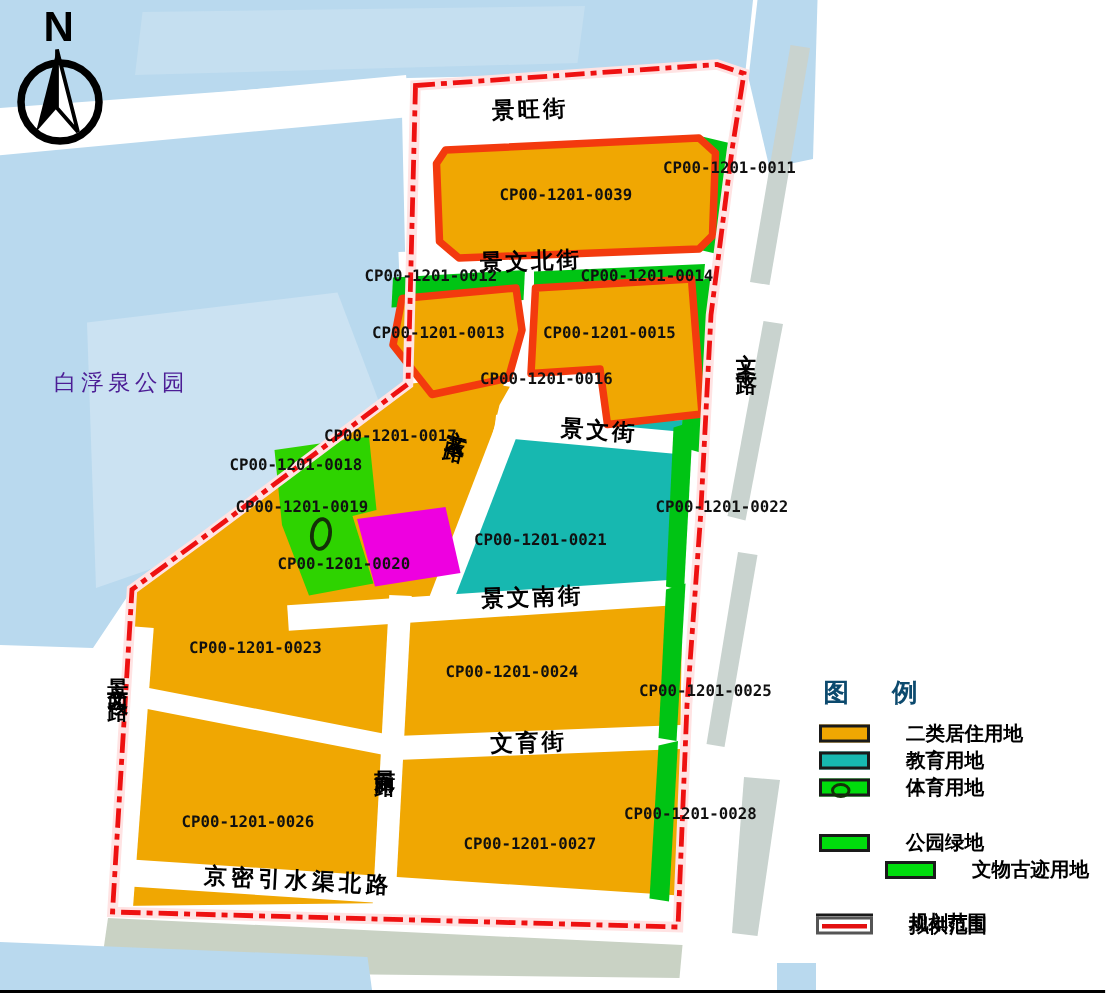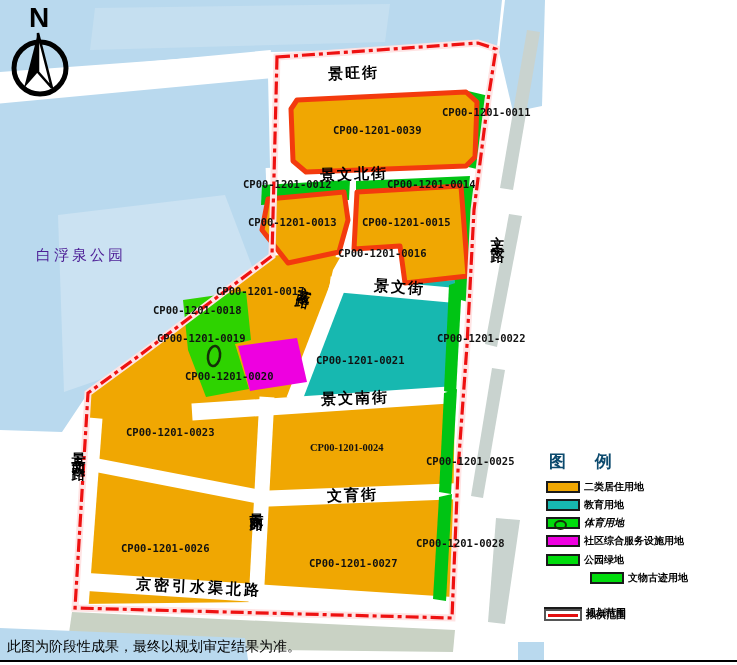--- a/index.html
+++ b/index.html
@@ -17,21 +17,21 @@
   .sw{width:34px;height:12px;border:2px solid #1a1a1a;box-sizing:border-box;position:relative;flex:0 0 auto;}
   .sw-res{background:#F0A702;}
   .sw-edu{background:#17B8B0;}
   .sw-grn{background:#00DC0C;}
   .sw-com{background:#EE00E0;}
   .sw-white{background:#ffffff;}
   .sw .oval{position:absolute;left:6px;top:1px;width:9px;height:6px;border:2px solid #143008;border-radius:50%;}
   .sw .line-solid{position:absolute;left:2px;right:2px;top:3px;height:3px;background:#E31010;}
   .sw .line-dash{position:absolute;left:1px;right:1px;top:3px;height:3px;
      background:repeating-linear-gradient(90deg,#E31010 0 9px,transparent 9px 12px,#E31010 12px 15px,transparent 15px 18px);}
-  .lg-label{font-size:10px;font-weight:bold;color:#000;margin-left:4px;white-space:nowrap;}
+  .lg-label{font-size:13px;font-weight:bold;color:#000;margin-left:24px;white-space:nowrap;}
   .lg-title{position:absolute;font-size:17px;font-weight:bold;letter-spacing:12px;color:#0c4a6e;}
   .note{position:absolute;left:7px;top:638px;font-size:14px;color:#000;}
   .bottom-rule{position:absolute;left:0;top:660px;width:737px;height:2px;background:#000;}
 </style>
 </head>
 <body>
 
 <div id="stage">
 
   <svg id="map-svg" width="737" height="665" viewBox="0 0 737 665">
@@ -127,53 +127,49 @@
   <div class="lbl stv" style="left:248px;top:502px;letter-spacing:2px;">景丽路</div>
   <div class="lbl stv" style="left:299px;top:276px;letter-spacing:4px;transform:rotate(14deg);">文萃路</div>
   <div class="lbl stv" style="left:489px;top:224px;letter-spacing:7px;">文丰路</div>
 
   <div class="lbl pc" style="left:333px;top:124px;">CP00-1201-0039</div>
   <div class="lbl pc" style="left:442px;top:106px;">CP00-1201-0011</div>
   <div class="lbl pc" style="left:243px;top:178px;">CP00-1201-0012</div>
   <div class="lbl pc" style="left:248px;top:216px;text-align:right;">CP00-1201-0013</div>
   <div class="lbl pc" style="left:387px;top:178px;">CP00-1201-0014</div>
   <div class="lbl pc" style="left:362px;top:216px;">CP00-1201-0015</div>
-  <div class="lbl pc" style="left:338px;top:247px;text-align:right;">CP00-1201-0016</div>
+  <div class="lbl pc" style="left:320px;top:247px;text-align:right;">CP00-1201-0016</div>
   <div class="lbl pc" style="left:216px;top:285px;">CP00-1201-0017</div>
   <div class="lbl pc" style="left:153px;top:304px;">CP00-1201-0018</div>
   <div class="lbl pc" style="left:157px;top:332px;">CP00-1201-0019</div>
   <div class="lbl pc" style="left:185px;top:370px;">CP00-1201-0020</div>
   <div class="lbl pc" style="left:316px;top:354px;">CP00-1201-0021</div>
   <div class="lbl pc" style="left:409px;top:332px;margin-left:28px;">CP00-1201-0022</div>
   <div class="lbl pc" style="left:126px;top:426px;">CP00-1201-0023</div>
-  <div class="lbl pc" style="left:310px;top:442px;font-family:Liberation Serif, serif;">CP00-1201-0024</div>
+  <div class="lbl pc" style="left:297px;top:442px;">CP00-1201-0024</div>
   <div class="lbl pc" style="left:426px;top:455px;">CP00-1201-0025</div>
   <div class="lbl pc" style="left:121px;top:542px;">CP00-1201-0026</div>
   <div class="lbl pc" style="left:309px;top:557px;">CP00-1201-0027</div>
   <div class="lbl pc" style="left:416px;top:537px;">CP00-1201-0028</div>
 
   <div class="lg-title" style="left:549px;top:450px;">图 例</div>
 
   <div class="lg-row" style="left:546px;top:480px;">
     <span class="sw sw-res"></span>
     <span class="lg-label">二类居住用地</span>
   </div>
   <div class="lg-row" style="left:546px;top:498px;">
     <span class="sw sw-edu"></span>
     <span class="lg-label">教育用地</span>
   </div>
-  <div class="lg-row" style="left:546px;top:516px;font-style:italic;">
+  <div class="lg-row" style="left:546px;top:516px;">
     <span class="sw sw-grn">
         <span class="oval"></span>
       </span>
     <span class="lg-label">体育用地</span>
-  </div>
-  <div class="lg-row" style="left:546px;top:534px;">
-    <span class="sw sw-com"></span>
-    <span class="lg-label">社区综合服务设施用地</span>
   </div>
   <div class="lg-row" style="left:546px;top:553px;">
     <span class="sw sw-grn"></span>
     <span class="lg-label">公园绿地</span>
   </div>
   <div class="lg-row" style="left:546px;top:571px;padding-left:44px;">
     <span class="sw sw-grn"></span>
     <span class="lg-label">文物古迹用地</span>
   </div>
   <div class="lg-row" style="left:544px;top:606px;font-family:Liberation Mono, monospace;">
@@ -182,16 +178,15 @@
       </span>
     <span class="lg-label">规划范围</span>
   </div>
   <div class="lg-row" style="left:544px;top:608px;justify-content:space-between;">
     <span class="sw sw-white" style="width:38px;border-color:#555;">
         <span class="line-solid"></span>
       </span>
     <span class="lg-label">拟供范围</span>
   </div>
 
-  <div class="note">此图为阶段性成果，最终以规划审定结果为准。</div>
   <div class="bottom-rule"></div>
 
 </div>
 
 </body></html>

